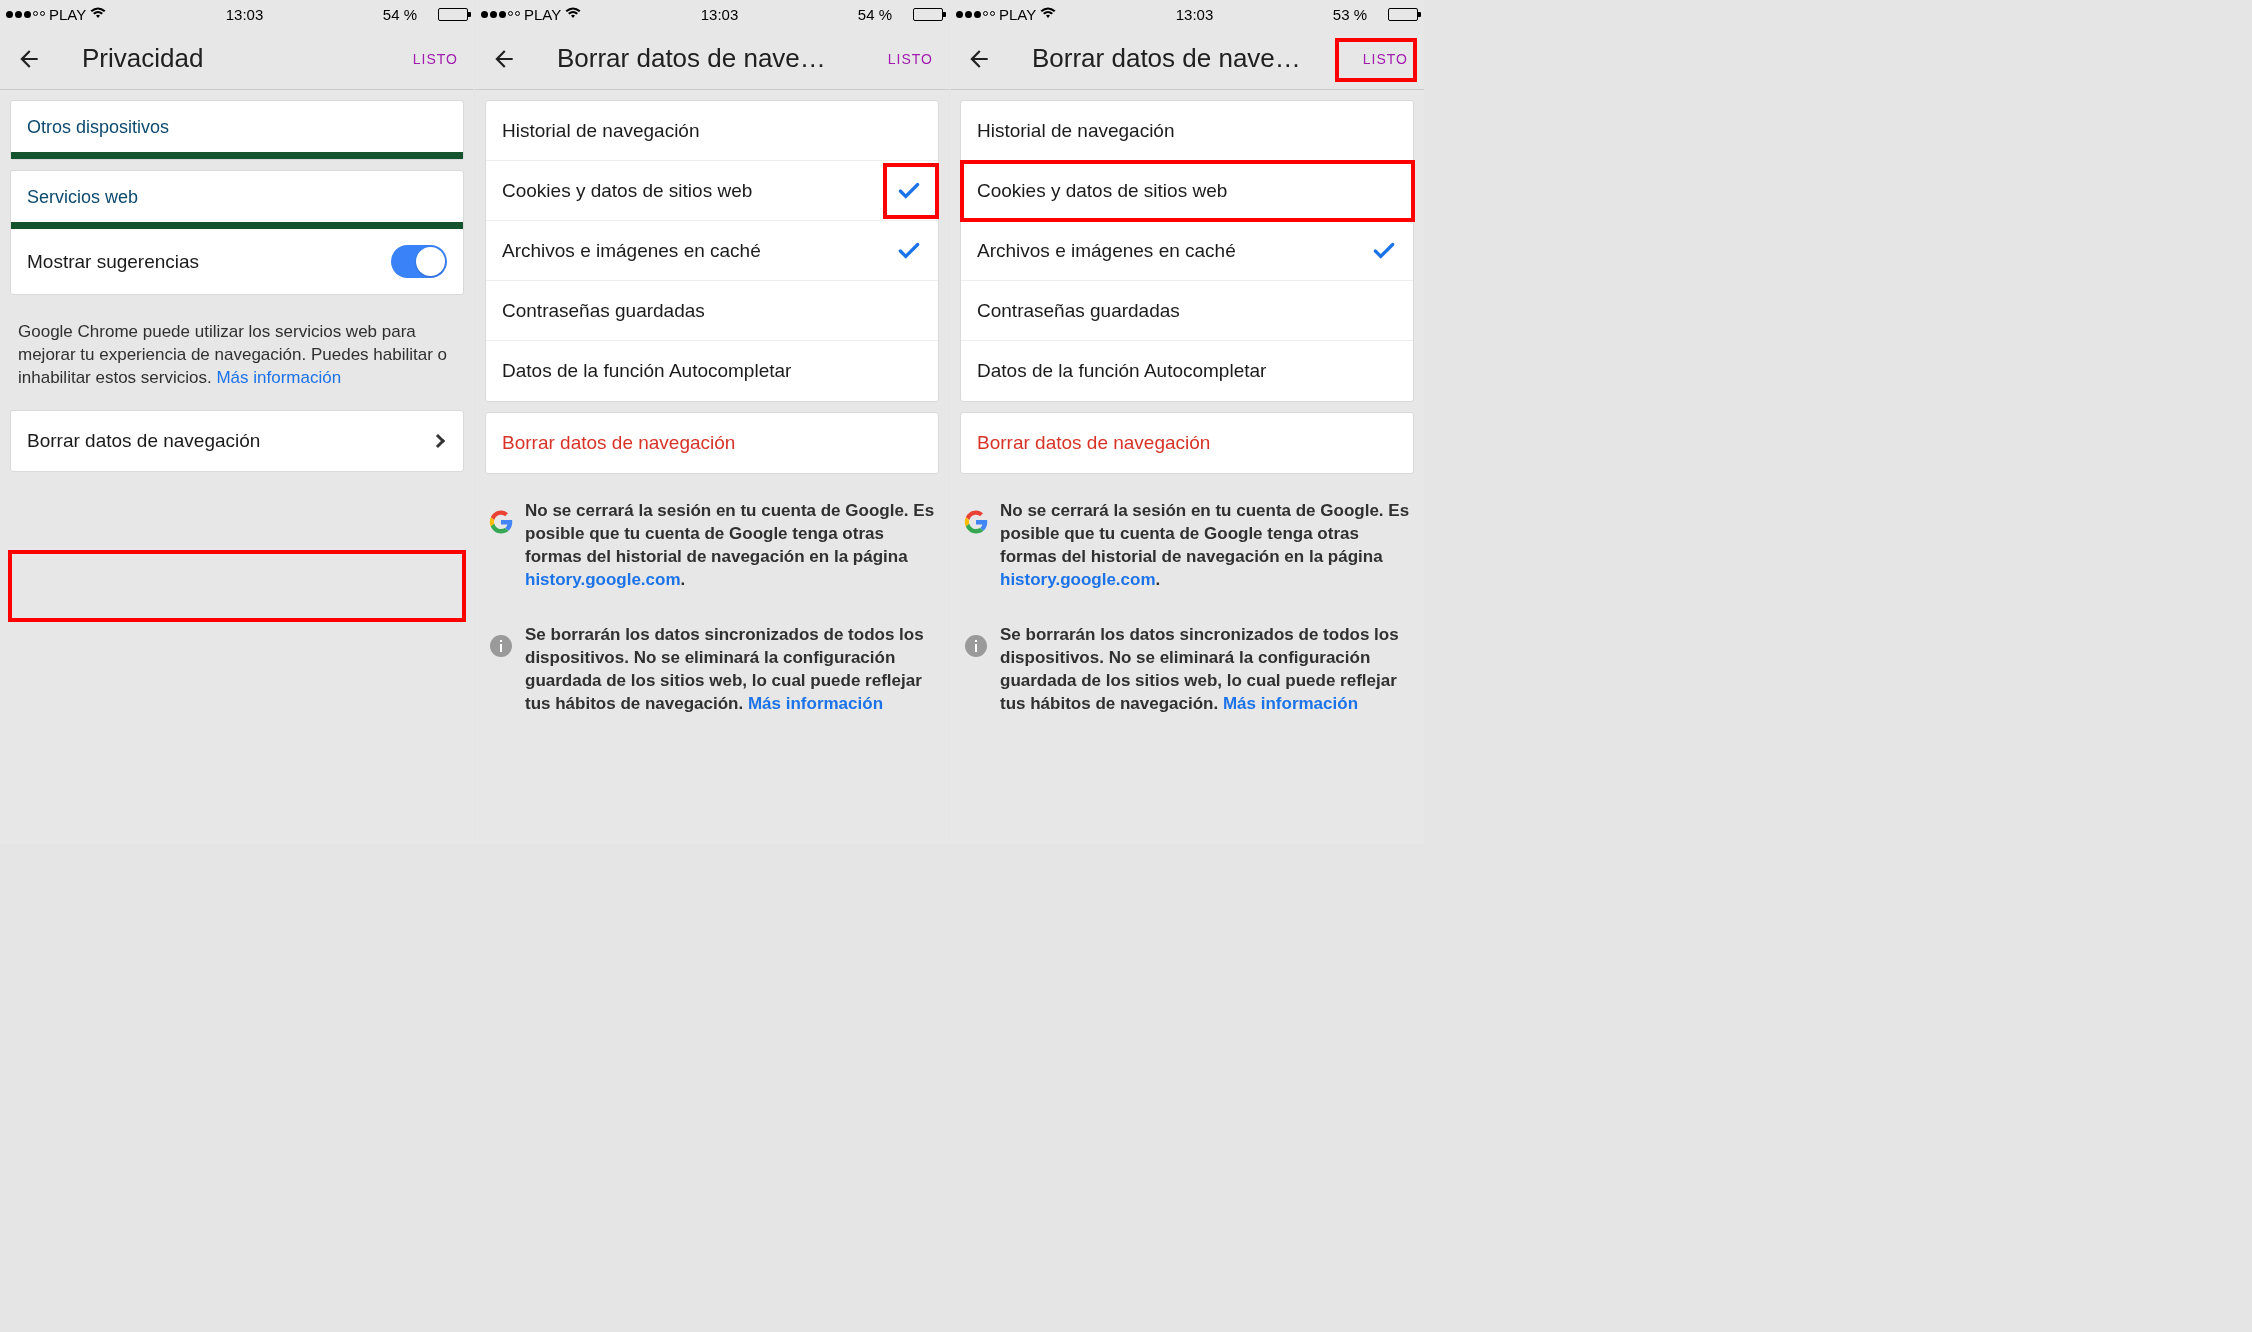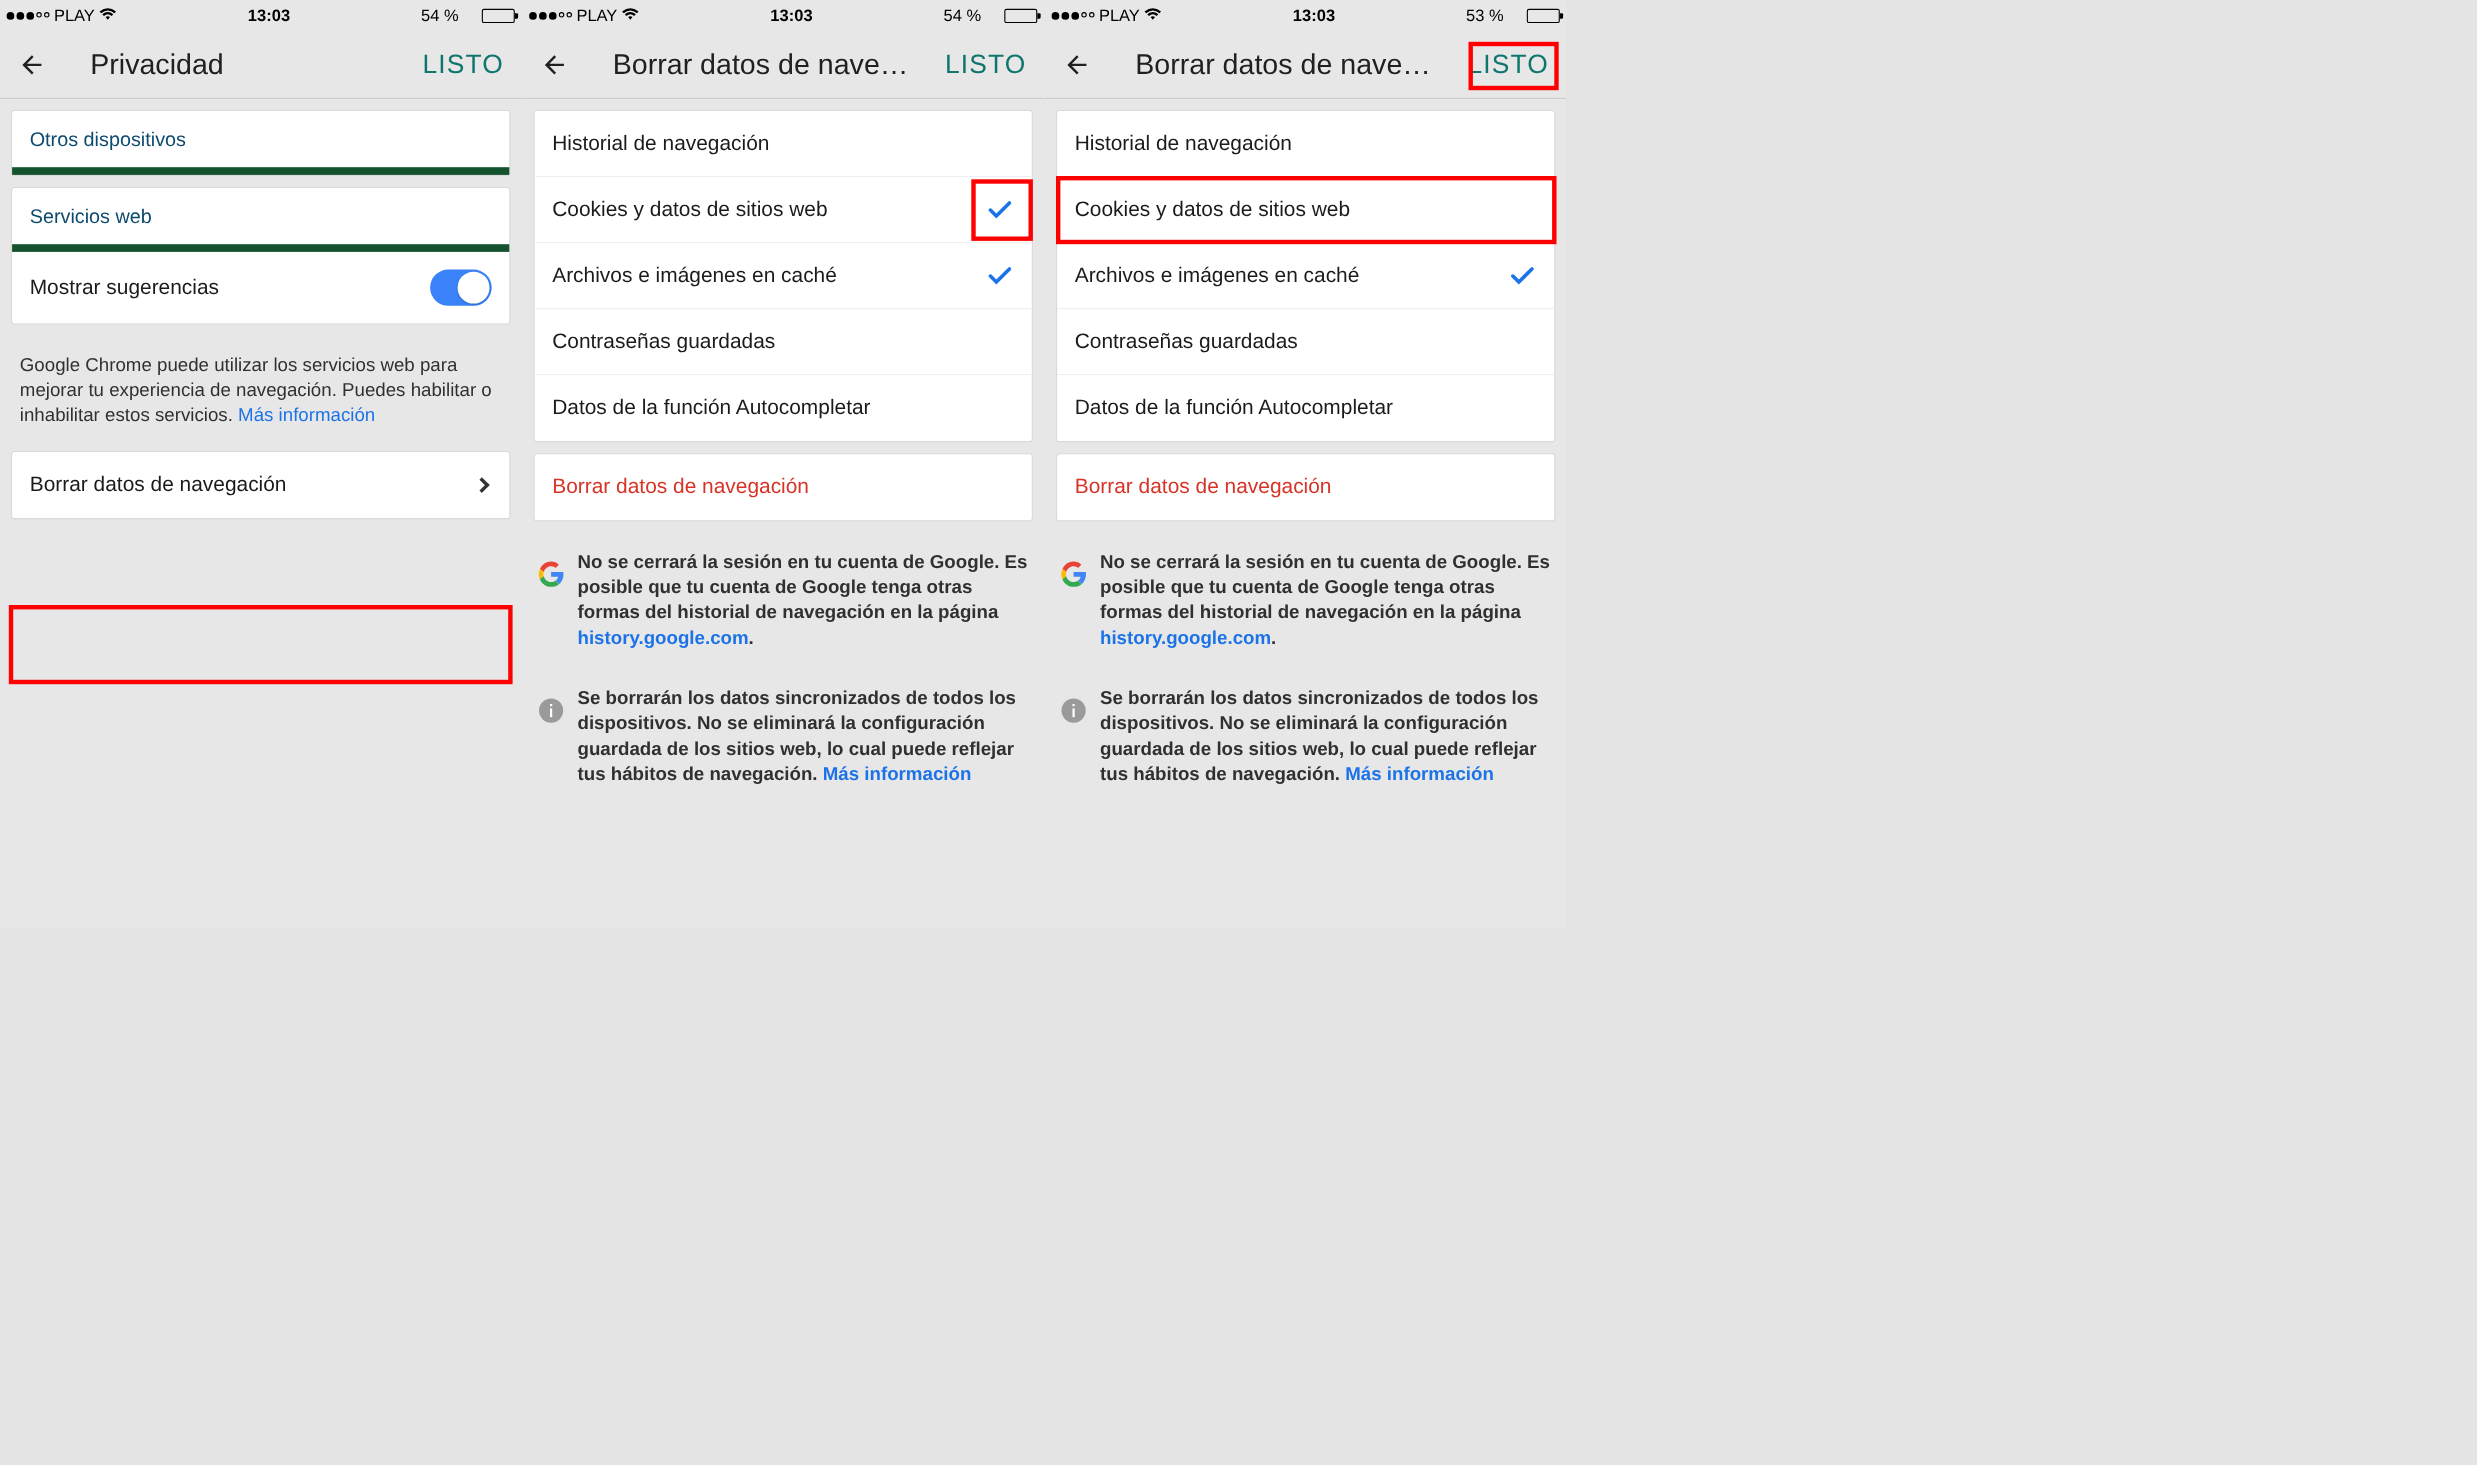--- a/index.html
+++ b/index.html
@@ -25,21 +25,21 @@
     background: #e7e7e7;
     display: flex;
     align-items: center;
     justify-content: space-between;
     padding: 0 6px;
     font-size: 15px;
     color: #000;
     font-weight: 500;
   }
   .status-left { display: flex; align-items: center; gap: 4px; }
-  .status-time { font-weight: 700; font-size: 15px; }
+  .status-time { font-weight: 400; font-size: 15px; }
   .status-right { display: flex; align-items: center; gap: 21px; }
   .signal-dots { display: flex; gap: 2px; }
   .dot { width: 7px; height: 7px; border-radius: 50%; background: #000; }
   .dot.empty { background: transparent; border: 1px solid #000; width:5px;height:5px; }
   .wifi { font-size: 13px; }
   .battery {
     width: 30px; height: 13px; border: 1px solid #000; border-radius: 2px;
     position: relative; display: inline-block;
   }
   .battery::after {
@@ -65,22 +65,22 @@
   .nav-title {
     flex: 1;
     font-size: 26px;
     font-weight: 400;
     color: #202020;
     white-space: nowrap;
     overflow: hidden;
     text-overflow: ellipsis;
   }
   .nav-done {
-    font-size: 24px;
-    color: #0f766e;
+    font-size: 14px;
+    color: #a21caf;
     letter-spacing: 1px;
     cursor: pointer;
     padding: 4px 2px;
   }
   .content { background: #e7e7e7; }
   .card {
     background: #fff;
     border: 1px solid #d9d9d9;
     border-radius: 3px;
     margin: 10px;

